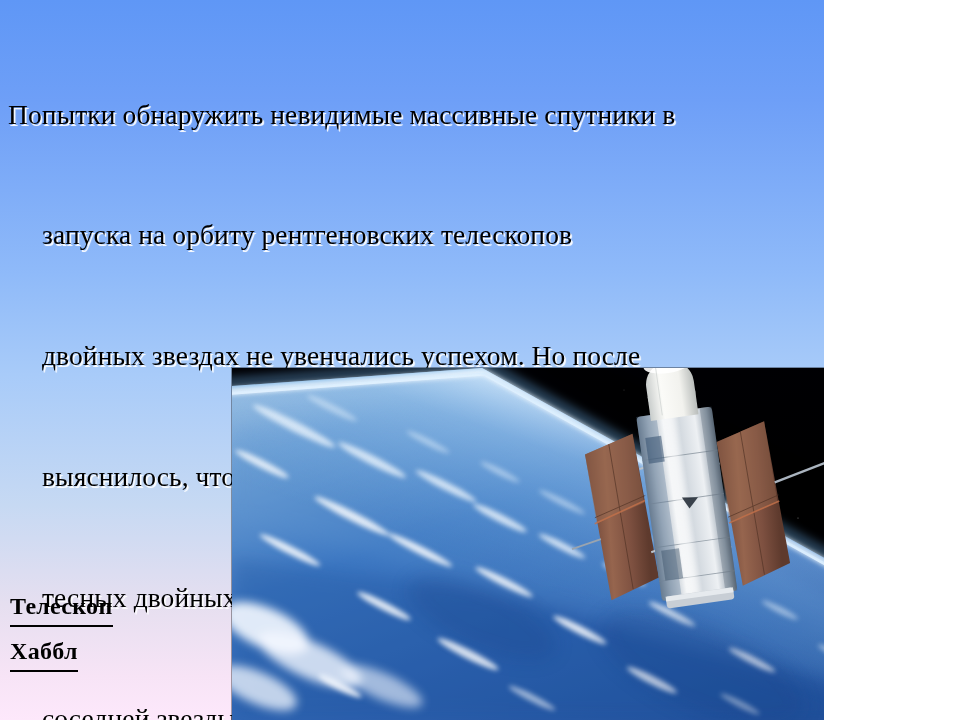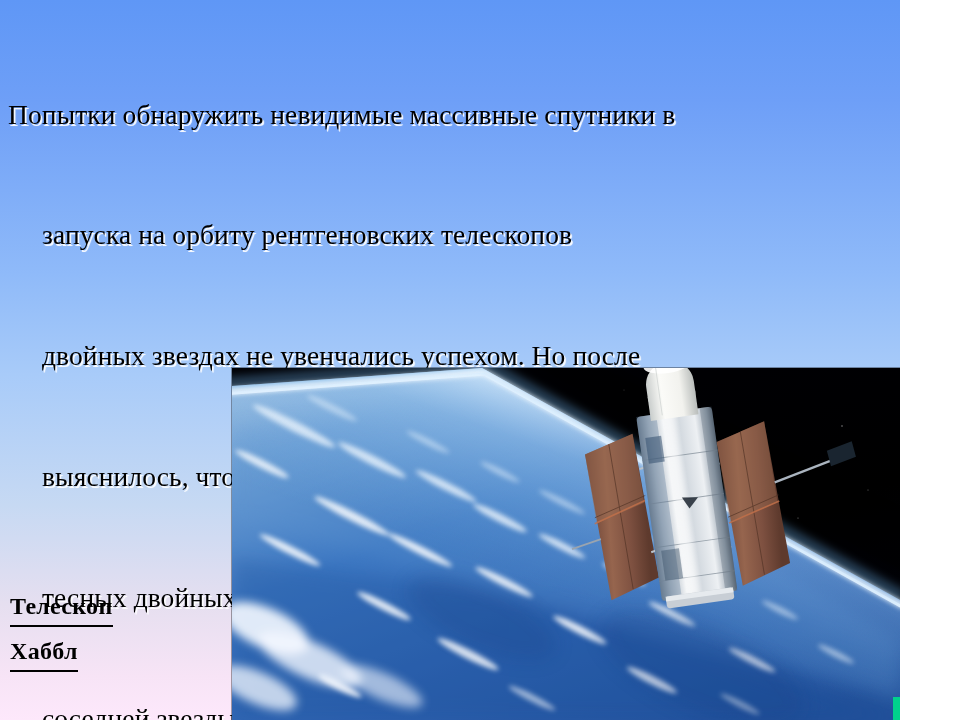--- a/index.html
+++ b/index.html
@@ -6,21 +6,21 @@
   * { margin:0; padding:0; box-sizing:border-box; }
 
   html, body {
     width:960px; height:720px;
     overflow:hidden;
     font-family:"Liberation Serif", serif;
   }
 
   #slide {
     position:relative;
-    width:900px; height:720px;
+    width:824px; height:720px;
     background:linear-gradient(to bottom,
         #5f97f6 0%,
         #6e9ff7 14%,
         #8fbaf9 38%,
         #a8cbf9 52%,
         #c6d9f3 70%,
         #e6dff0 84%,
         #f7e4f6 94%,
         #fde8fb 100%);
     overflow:hidden;

